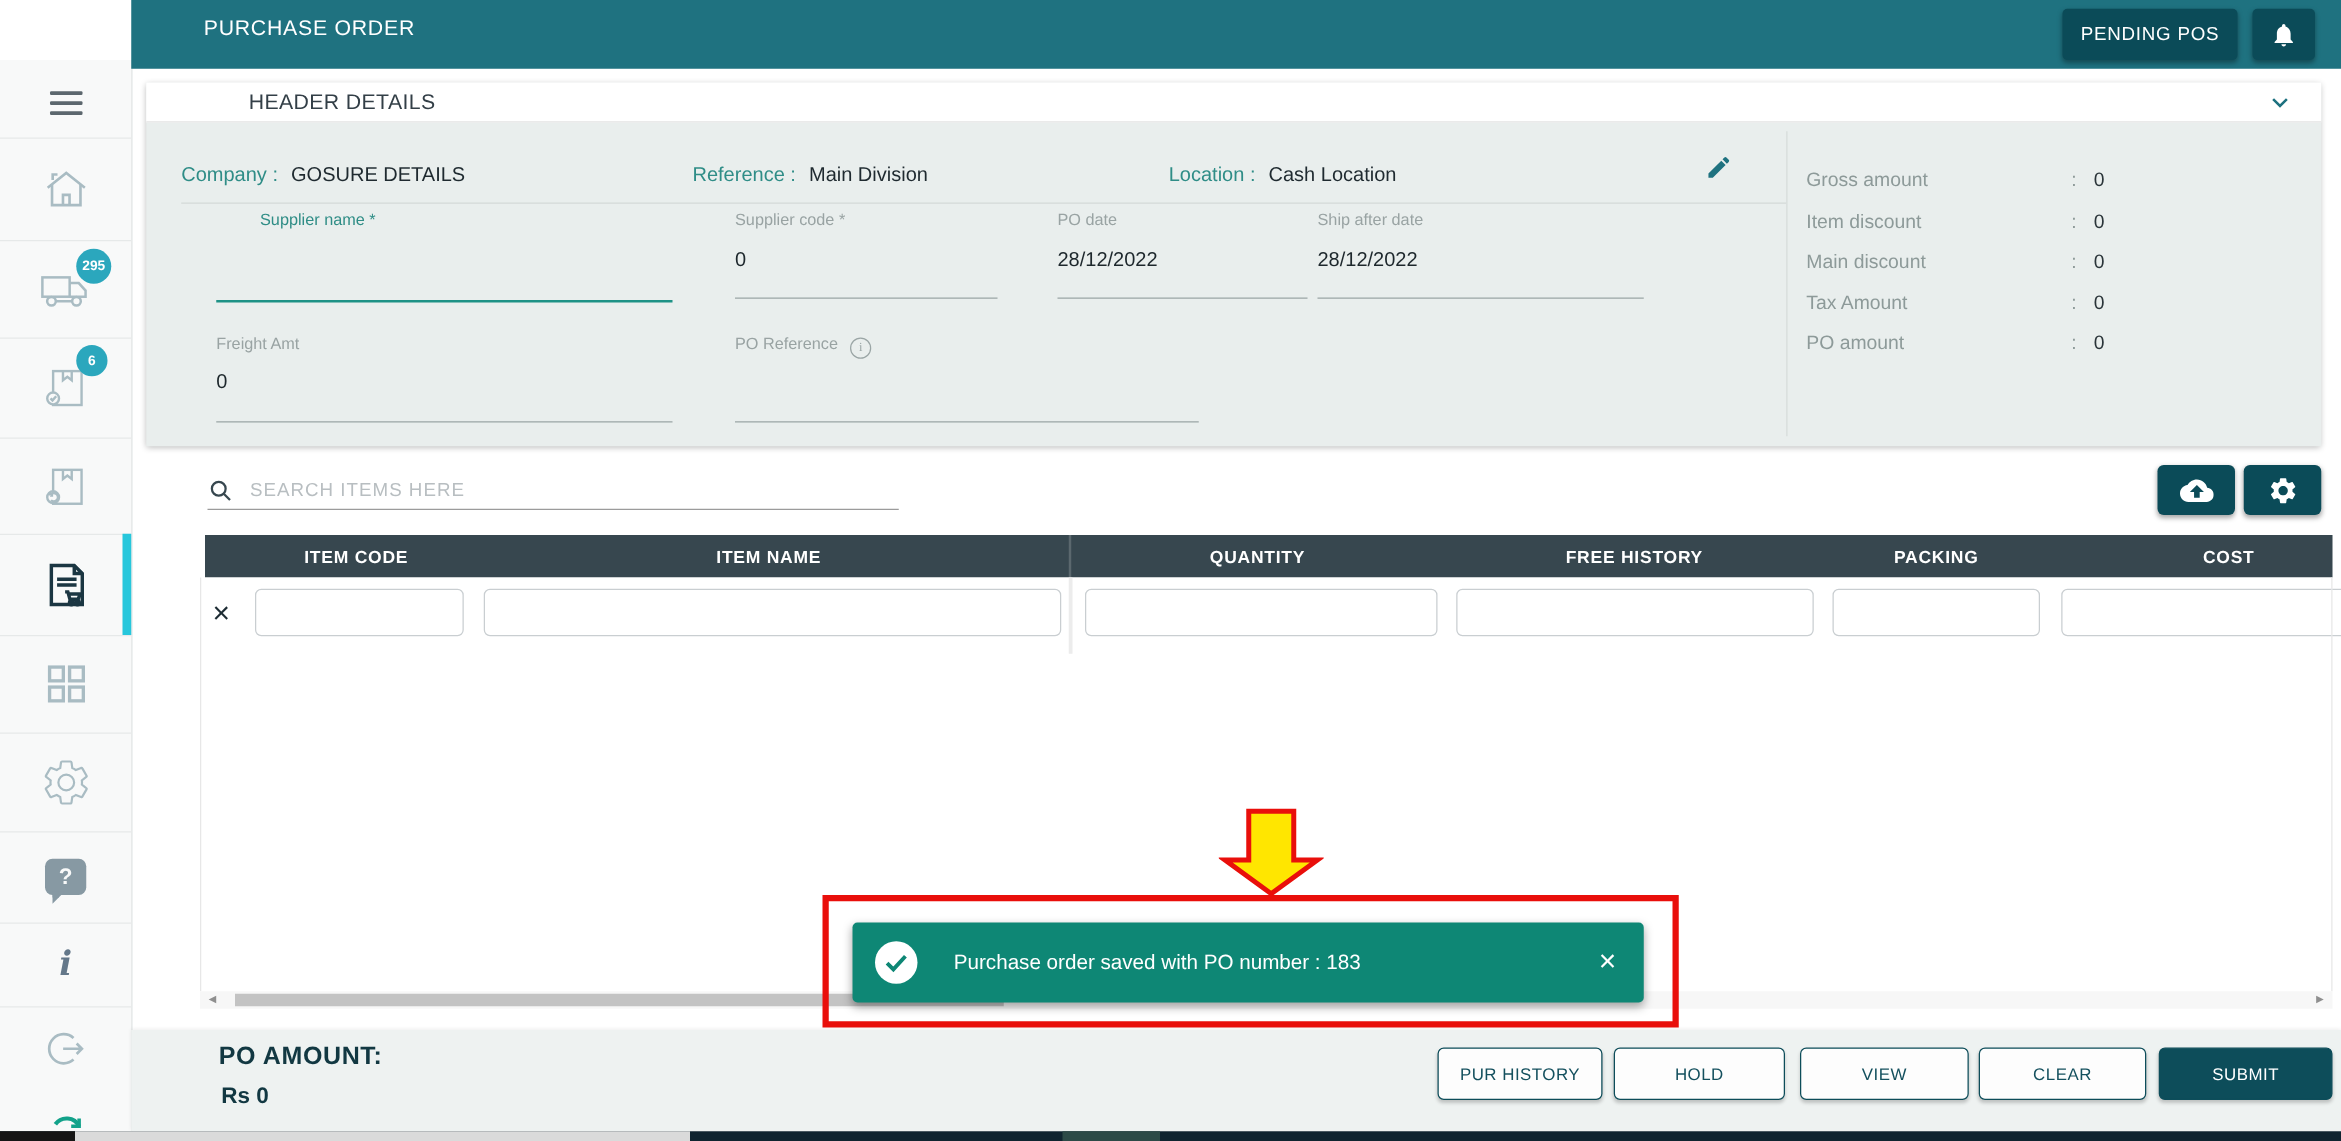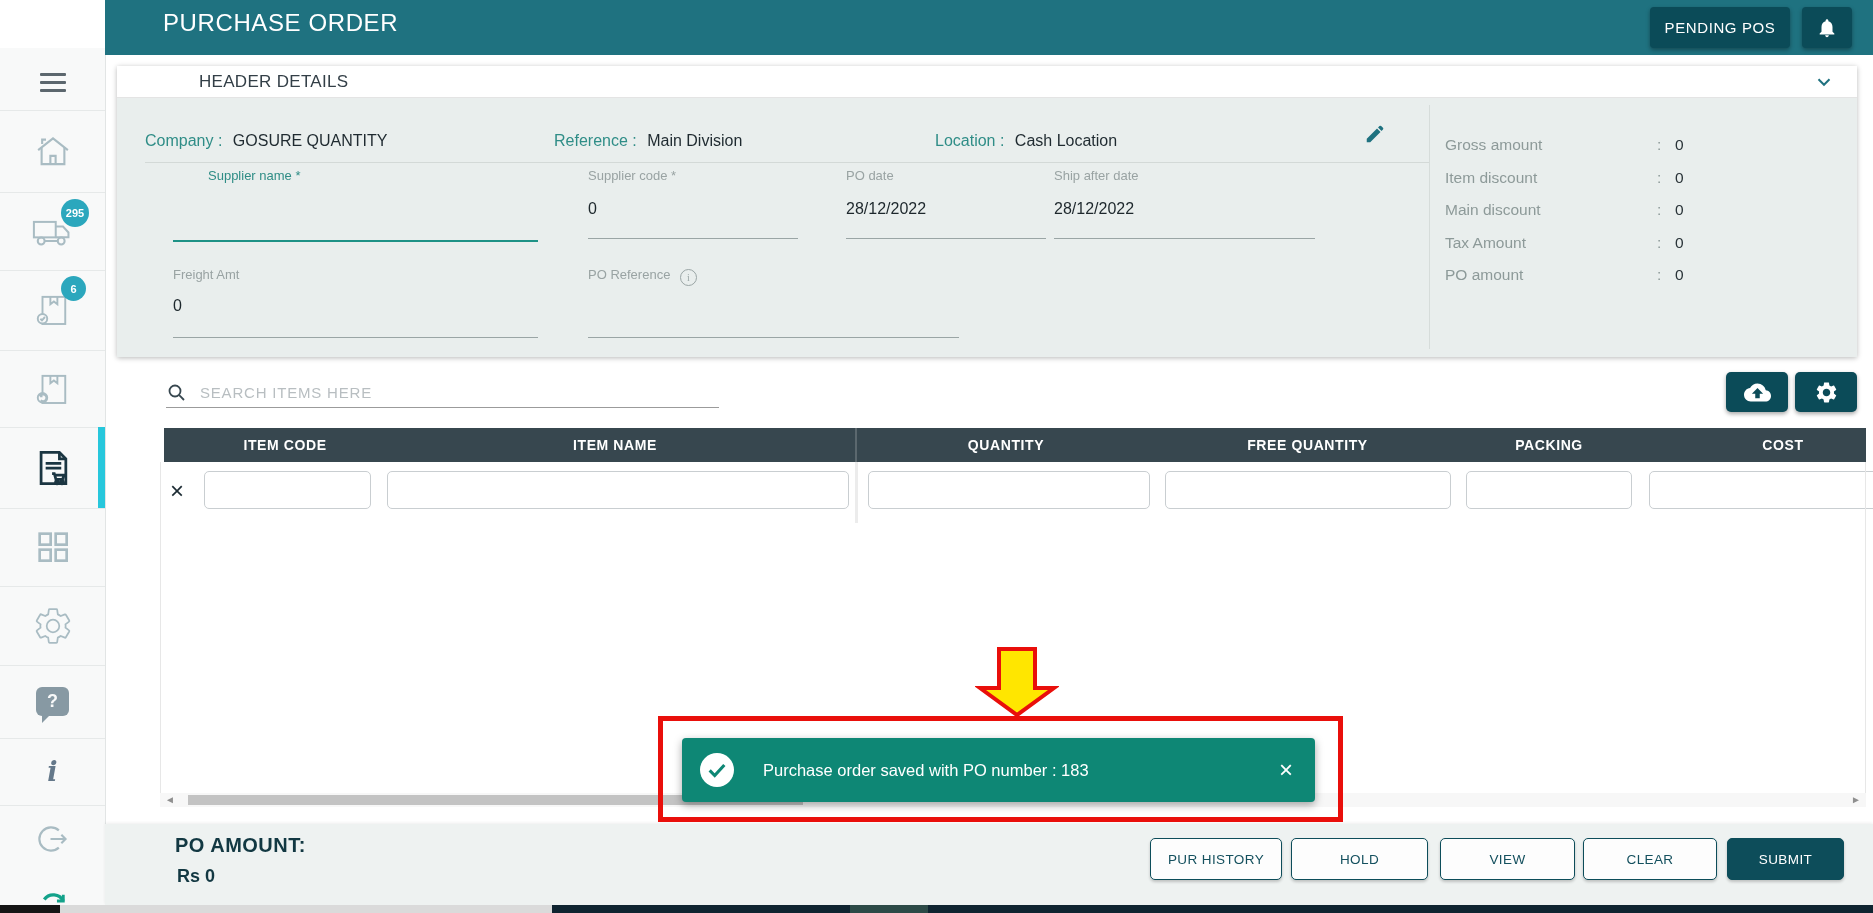--- a/index.html
+++ b/index.html
@@ -2,21 +2,21 @@
 <html><head>
 <meta charset="utf-8">
 <style>
   html,body{margin:0;padding:0;background:#cfd4d6;}
   #app{position:relative;width:1873px;height:913px;background:#fff;overflow:hidden;
        font-family:"Liberation Sans",sans-serif;-webkit-font-smoothing:antialiased;}
   .abs{position:absolute;}
   
   .topbar{left:105px;top:0;width:1768px;height:55px;background:#1f7280;}
   .topbar-title{left:58px;top:0;height:46px;display:flex;align-items:center;color:#fff;
-       font-size:24px;letter-spacing:.6px;}
+       font-size:17px;letter-spacing:.6px;}
   .dark-btn{background:#0b4b58;border:none;border-radius:4px;color:#fff;cursor:pointer;
        box-shadow:0 2px 4px rgba(0,0,0,.35);display:flex;align-items:center;justify-content:center;}
   .pending-btn{left:1650px;top:7px;width:140px;height:41px;font-size:15px;letter-spacing:.6px;
        font-weight:500;font-family:"Liberation Sans",sans-serif;}
   .bell-btn{left:1802px;top:7px;width:50px;height:41px;}
   
   .sidebar{left:0;top:0;width:105px;height:913px;background:#f8f9f9;border-right:1px solid #e2e5e5;margin-top:48px;}
   .sb-divider{left:0;width:105px;height:1px;background:#e6e9e9;}
   .side-item{left:0;width:105px;display:flex;align-items:center;justify-content:center;cursor:pointer;}
   .burger span{display:block;width:26px;height:3px;background:#5c676e;margin:5px 0;border-radius:1px;}
@@ -228,21 +228,21 @@
       <span class="chev">
         <svg width="22" height="22" viewBox="0 0 24 24" fill="none" stroke="#1f7280" stroke-width="2.2">
             <path d="M6 9 l6 6 6 -6"></path>
           </svg>
       </span>
     </div>
     <div class="card-content">
 
       <div class="abs combo" style="left:28px;top:35px;">
         <span class="t">Company :</span>
-        <span class="v">GOSURE QUANTITY</span>
+        <span class="v">GOSURE DETAILS</span>
       </div>
       <div class="abs combo" style="left:437px;top:35px;">
         <span class="t">Reference :</span>
         <span class="v">Main Division</span>
       </div>
       <div class="abs combo" style="left:818px;top:35px;">
         <span class="t">Location :</span>
         <span class="v">Cash Location</span>
       </div>
       <span class="abs" style="left:1247px;top:26px;cursor:pointer;">
@@ -311,21 +311,21 @@
     <svg width="25" height="25" viewBox="0 0 24 24" fill="#fff">
       <path d="M19.14,12.94c0.04-0.3,0.06-0.61,0.06-0.94c0-0.32-0.02-0.64-0.07-0.94l2.03-1.58c0.18-0.14,0.23-0.41,0.12-0.61 l-1.92-3.32c-0.12-0.22-0.37-0.29-0.59-0.22l-2.39,0.96c-0.5-0.38-1.03-0.7-1.62-0.94L14.4,2.81c-0.04-0.24-0.24-0.41-0.48-0.41 h-3.84c-0.24,0-0.43,0.17-0.47,0.41L9.25,5.35C8.66,5.59,8.12,5.92,7.63,6.29L5.24,5.33c-0.22-0.08-0.47,0-0.59,0.22L2.74,8.87 C2.62,9.08,2.66,9.34,2.86,9.48l2.03,1.58C4.84,11.36,4.8,11.69,4.8,12s0.02,0.64,0.07,0.94l-2.03,1.58 c-0.18,0.14-0.23,0.41-0.12,0.61l1.92,3.32c0.12,0.22,0.37,0.29,0.59,0.22l2.39-0.96c0.5,0.38,1.03,0.7,1.62,0.94l0.36,2.54 c0.05,0.24,0.24,0.41,0.48,0.41h3.84c0.24,0,0.44-0.17,0.47-0.41l0.36-2.54c0.59-0.24,1.13-0.56,1.62-0.94l2.39,0.96 c0.22,0.08,0.47,0,0.59-0.22l1.92-3.32c0.12-0.22,0.07-0.47-0.12-0.61L19.14,12.94z M12,15.6c-1.98,0-3.6-1.62-3.6-3.6 s1.62-3.6,3.6-3.6s3.6,1.62,3.6,3.6S13.98,15.6,12,15.6z"></path>
     </svg>
   </button>
 
   <div class="abs thead">
     <div class="th" style="width:31px;"></div>
     <div class="th" style="width:180px;">ITEM CODE</div>
     <div class="th" style="width:480px;">ITEM NAME</div>
     <div class="th" style="width:302px;">QUANTITY</div>
-    <div class="th" style="width:301px;">FREE QUANTITY</div>
+    <div class="th" style="width:301px;">FREE HISTORY</div>
     <div class="th" style="width:182px;">PACKING</div>
     <div class="th" style="width:226px;padding-left:60px;box-sizing:border-box;">COST</div>
     <div class="abs" style="left:691px;top:0;width:2px;height:34px;background:rgba(255,255,255,.18);"></div>
   </div>
 
   <div class="abs trow">
     <span class="row-x">×</span>
     <input class="cell-input" style="left: 40px; width: 167px;" value="">
     <input class="cell-input" style="left: 223px; width: 462px;" value="">
     <input class="cell-input" style="left: 704px; width: 282px;" value="">
@@ -344,21 +344,21 @@
     <span class="harrow" style="right:5px;">►</span>
   </div>
 
   <div class="abs footer">
     <div class="abs po-label">PO AMOUNT:</div>
     <div class="abs po-value">Rs 0</div>
     <button class="f-btn" style="left:1045px;width:132px;">PUR HISTORY</button>
     <button class="f-btn" style="left:1186px;width:137px;">HOLD</button>
     <button class="f-btn" style="left:1335px;width:135px;">VIEW</button>
     <button class="f-btn" style="left:1478px;width:134px;">CLEAR</button>
-    <button class="f-btn primary" style="left:1622px;width:117px;">SUBMIT</button>
+    <button class="f-btn primary" style="left:1622px;width:139px;">SUBMIT</button>
   </div>
 
   <div class="abs ann-rect"></div>
   <svg class="abs arrow-svg" width="84" height="72" viewBox="0 0 84 72">
     <path d="M24 3 L60 3 L60 42 L79 42 L42 69 L5 42 L24 42 Z" fill="#ffe600" stroke="#e90f0b" stroke-width="4" stroke-linejoin="miter"></path>
   </svg>
   <div class="abs toast">
     <div class="toast-check">
       <svg width="22" height="22" viewBox="0 0 24 24" fill="none" stroke="#0e8775" stroke-width="3.4">
           <path d="M4 12.5 L9.5 18 L20 6.5"></path>

